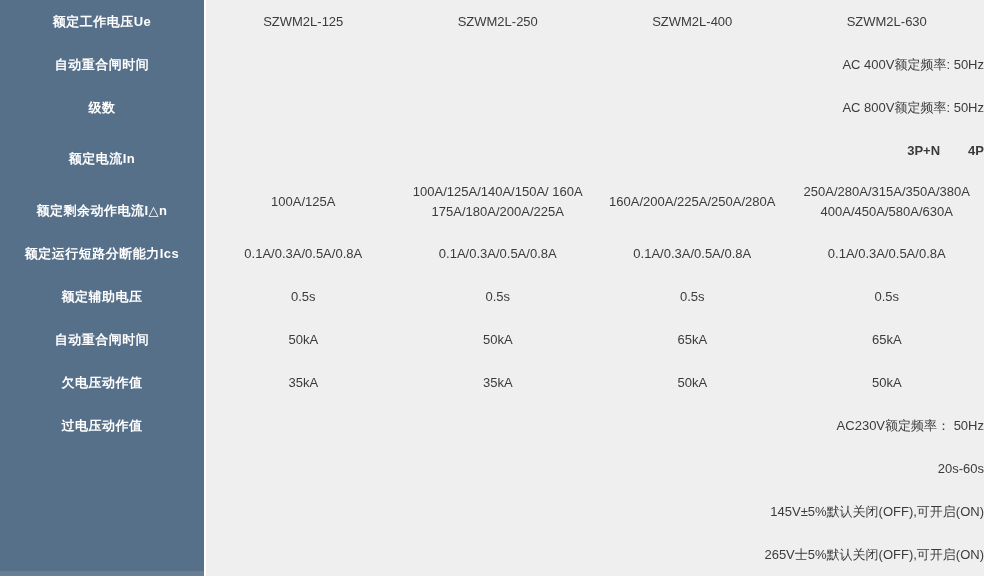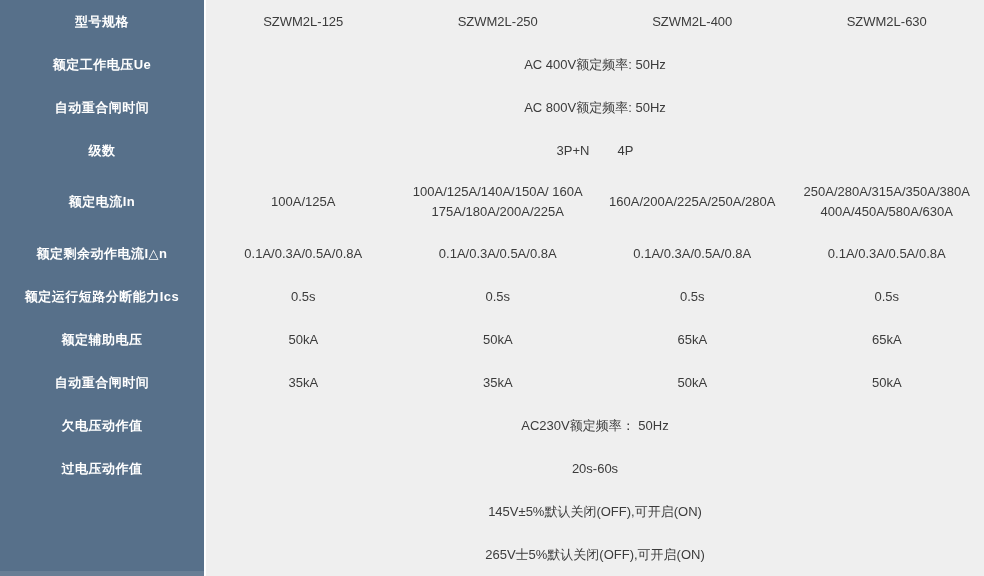--- a/index.html
+++ b/index.html
@@ -46,33 +46,32 @@
     display: flex; align-items: center;
   }
   .content-row.cols .cell {
     width: 25%;
     display: flex; flex-direction: column;
     align-items: center; justify-content: center;
     text-align: center;
     line-height: 20px;
   }
   .content-row.span {
-    justify-content: center; text-align: center;
+    justify-content: flex-end; text-align: center;
   }
-  .poles-row { gap: 28px; }
+  .poles-row { gap: 28px; font-weight: bold; }
   .r43 { height: 43px; flex-shrink: 0; }
   .r60 { height: 60px; flex-shrink: 0; }
 </style>
 </head>
 <body>
 
 <div class="spec-table">
 
   <div class="sidebar">
-    <div class="sidebar-row r43">型号规格</div>
     <div class="sidebar-row r43">额定工作电压Ue</div>
     <div class="sidebar-row r43">自动重合闸时间</div>
     <div class="sidebar-row r43">级数</div>
     <div class="sidebar-row r60">额定电流In</div>
     <div class="sidebar-row r43">额定剩余动作电流I△n</div>
     <div class="sidebar-row r43">额定运行短路分断能力Ics</div>
     <div class="sidebar-row r43">额定辅助电压</div>
     <div class="sidebar-row r43">自动重合闸时间</div>
     <div class="sidebar-row r43">欠电压动作值</div>
     <div class="sidebar-row r43">过电压动作值</div>

